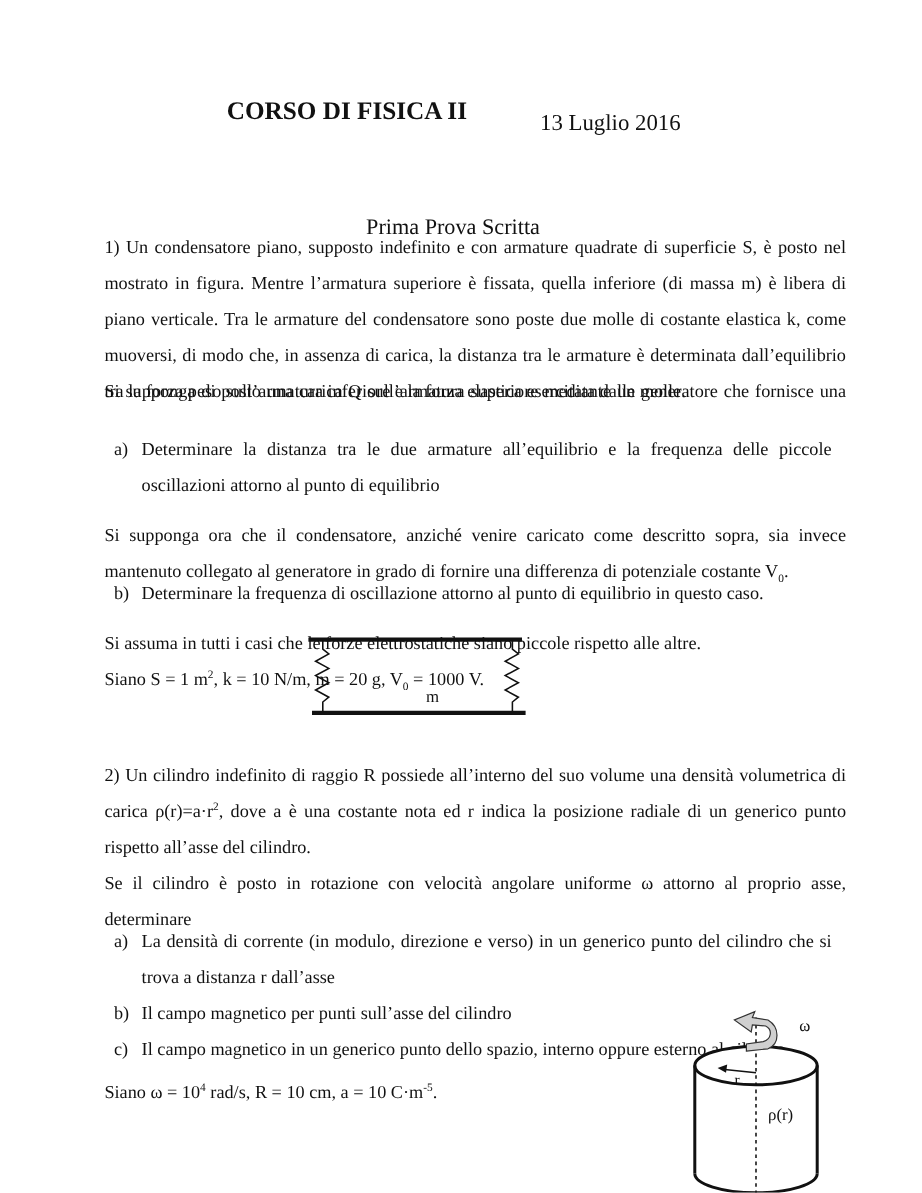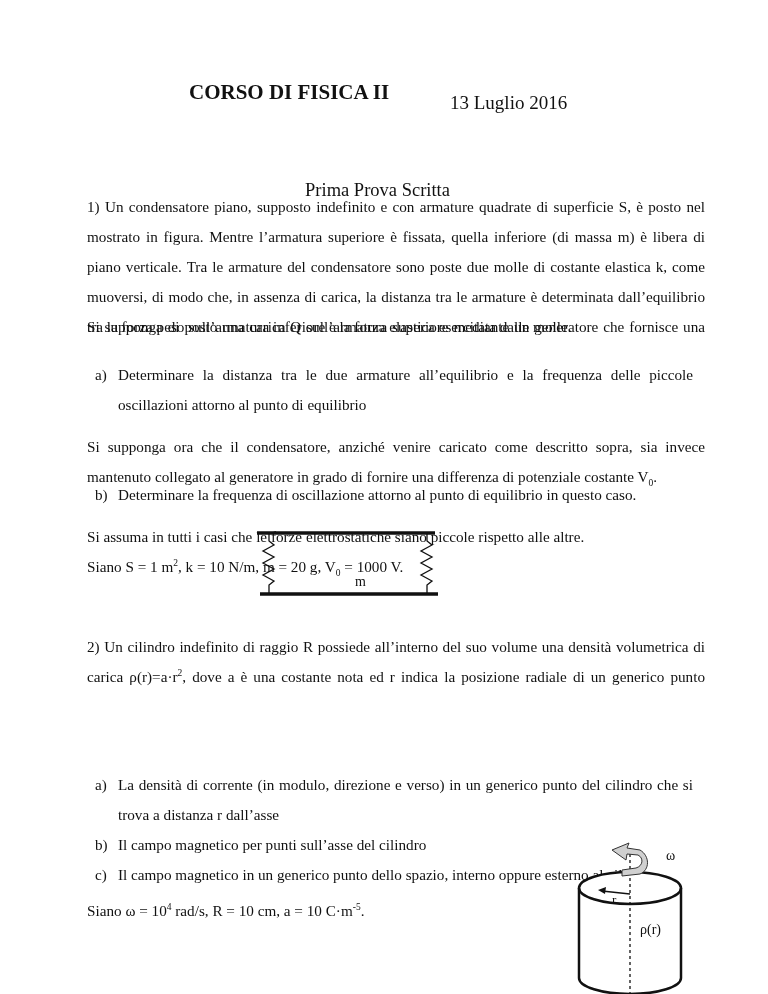--- a/index.html
+++ b/index.html
@@ -81,23 +81,26 @@
     <polyline points="14,7 14,14 19,18 8,24 19,30 8,36 19,42 8,48 19,54 14,58 14,66" fill="none" stroke="#111" stroke-width="1.3"></polyline>
 
     <polyline points="172,7 172,14 177,18 166,24 177,30 166,36 177,42 166,48 177,54 172,58 172,66" fill="none" stroke="#111" stroke-width="1.3"></polyline>
   </svg>
   <span style="position:absolute; left:100px; top:47px; font-size:14px;">m</span>
 </div>
 
 <div class="para" style="top:620px;">
   <span class="just-line">2) Un cilindro indefinito di raggio R possiede all’interno del suo volume una densità volumetrica di</span>
   <span class="just-line"><span>carica ρ(r)=a·r</span><sup>2</sup><span>, dove a è una costante nota ed r indica la posizione radiale di un generico punto</span></span>
+  <span style="display:block">rispetto all’asse del cilindro.</span>
 </div>
 
 <div class="para" style="top:710px;">
+  <span class="just-line">Se il cilindro è posto in rotazione con velocità angolare uniforme ω attorno al proprio asse,</span>
+  <span style="display:block">determinare</span>
 </div>
 
 <div class="item" style="top:770px;">
   <span class="lbl">a)</span>
   <span class="txt">
     <span class="j">La densità di corrente (in modulo, direzione e verso) in un generico punto del cilindro che si</span>
     <span style="display:block">trova a distanza r dall’asse</span>
   </span>
 </div>
 

